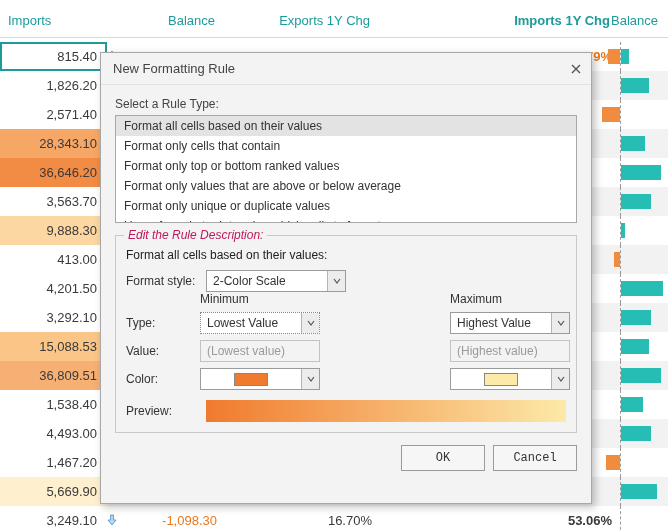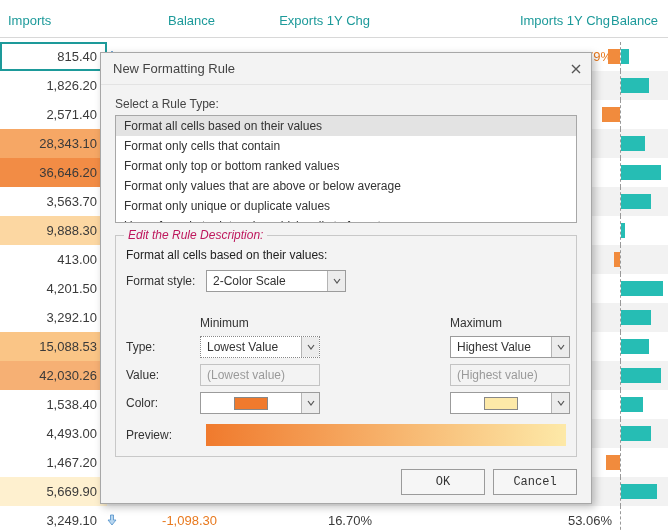--- a/index.html
+++ b/index.html
@@ -30,21 +30,21 @@
     align-items: center;
     justify-content: flex-end;
     padding: 0 10px;
     color: #1d9a9a;
     font-size: 13px;
     border-bottom: 1px solid #d8d8d8;
   }
   .col-imports { width: 107px; justify-content: flex-start; padding-left: 8px; }
   .col-balance { width: 118px; }
   .col-exp1y   { width: 155px; }
-  .col-imp1y   { width: 240px; }
+  .col-imp1y   { width: 240px; font-weight: bold; }
   .col-balbar  { width: 48px;  }
   .row {
     display: flex;
     height: 29px;
     align-items: stretch;
   }
   .row.alt { background: #f2f2f2; }
   .cell {
     display: flex;
     align-items: center;
@@ -364,21 +364,21 @@
         <div class="cell col-balance"></div>
         <div class="cell col-exp1y"></div>
         <div class="cell col-imp1y"></div>
         <div class="barcell col-balbar">
           <div class="bar-right" style="width: 28px;"></div>
         </div>
       </div>
       <div class="row alt">
         <div class="cell col-imports imports-heat">
           <div class="heat-bg" style="background: rgb(246, 176, 116);"></div>
-          <div class="val">42,030.26</div>
+          <div class="val">36,809.51</div>
         </div>
         <div style="width: 0px; position: relative;"></div>
         <div class="cell col-balance"></div>
         <div class="cell col-exp1y"></div>
         <div class="cell col-imp1y"></div>
         <div class="barcell col-balbar">
           <div class="bar-right" style="width: 40px;"></div>
         </div>
       </div>
       <div class="row">
@@ -485,21 +485,21 @@
         <div class="combo" style="width:140px">
           <div class="txt">2-Color Scale</div>
           <div class="btn">
               <svg viewBox="0 0 8 8">
                 <path d="M1 2 L4 6 L7 2" fill="none" stroke="#555" stroke-width="1.2"></path>
               </svg>
             </div>
         </div>
       </div>
 
-      <div class="minmax" style="margin-top:24px">
+      <div class="minmax" style="margin-top:0">
         <div class="colL"></div>
         <div class="colM colhead">Minimum</div>
         <div class="colGap"></div>
         <div class="colN colhead">Maximum</div>
       </div>
 
       <div class="minmax" style="margin-top:6px;align-items:center">
         <div class="colL flabel" style="width:74px">Type:</div>
         <div class="colM">
           <div class="combo dotted" style="width:120px">

